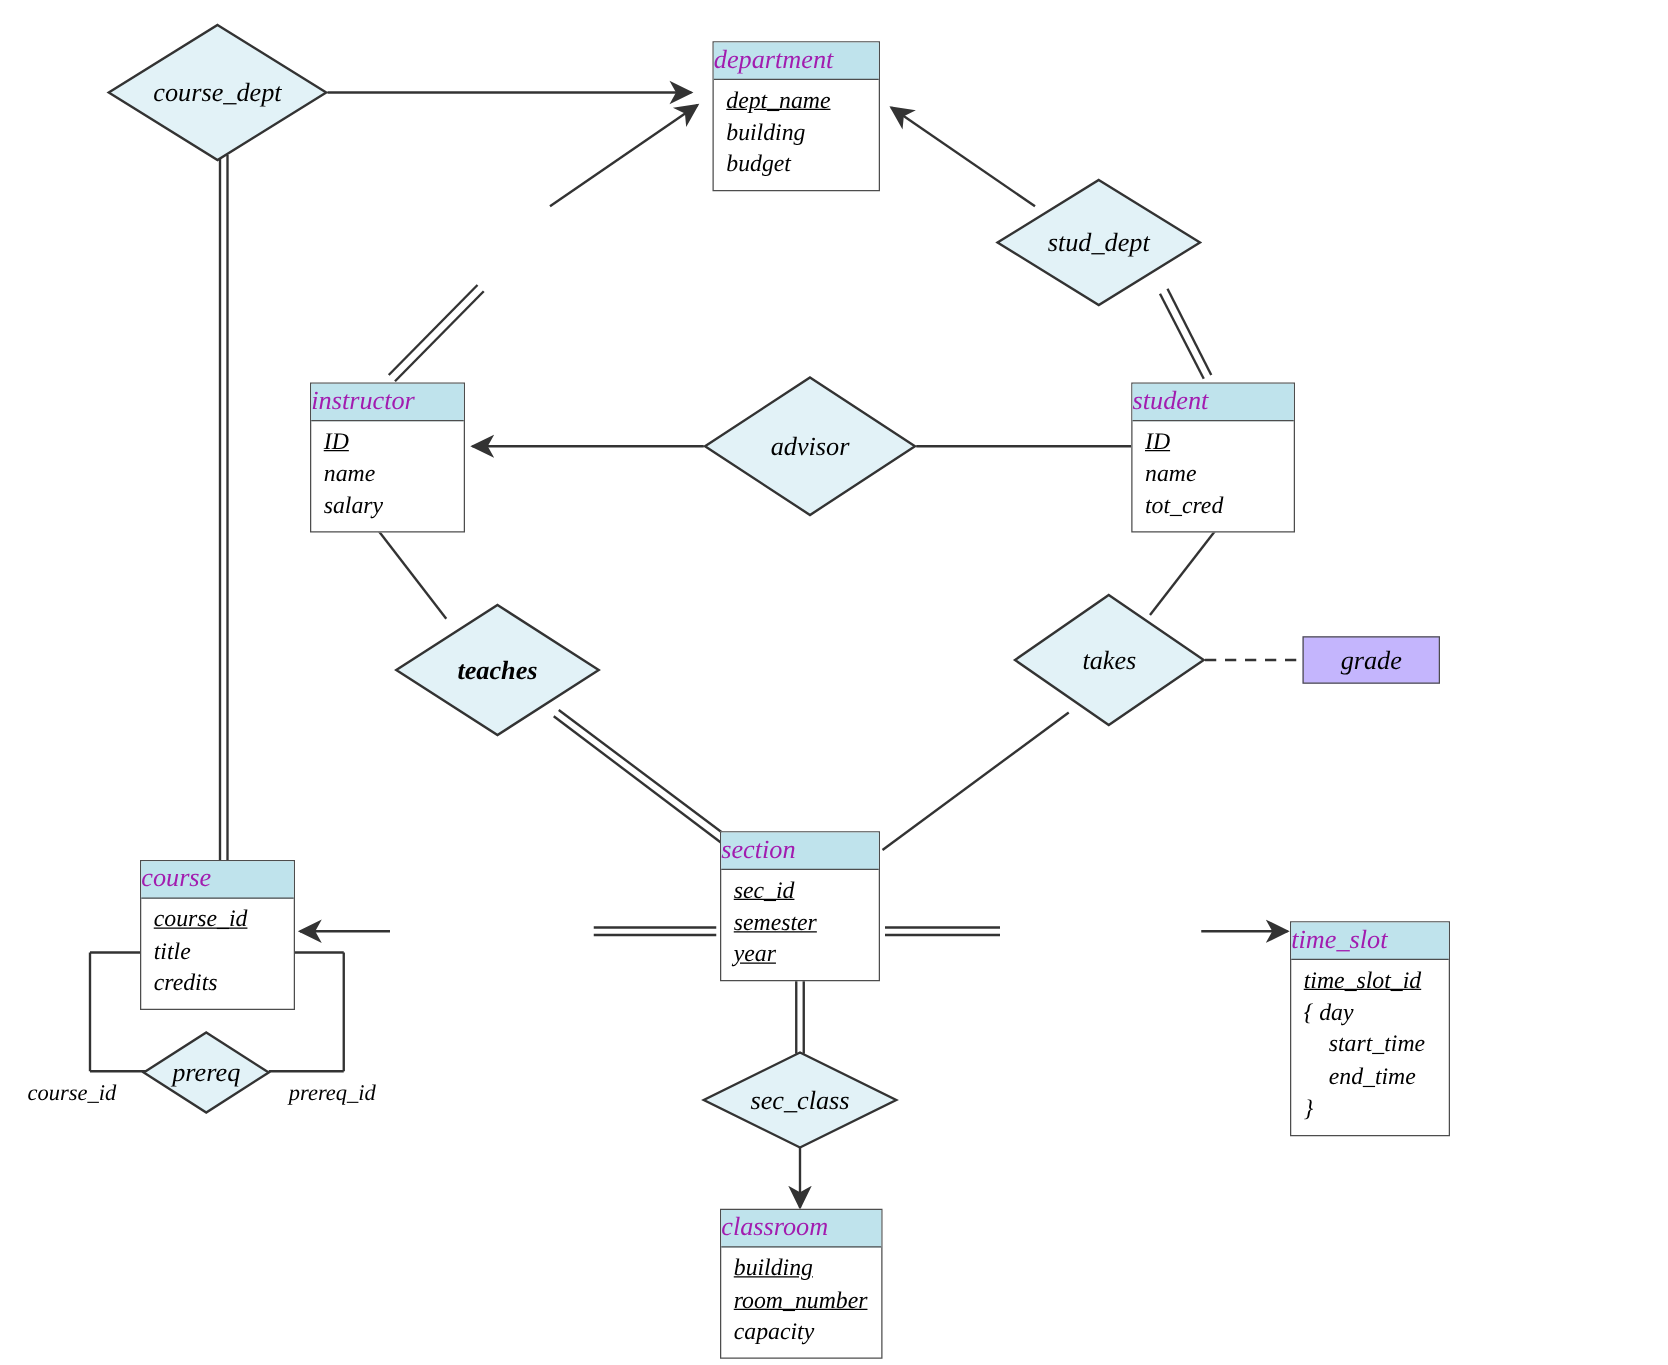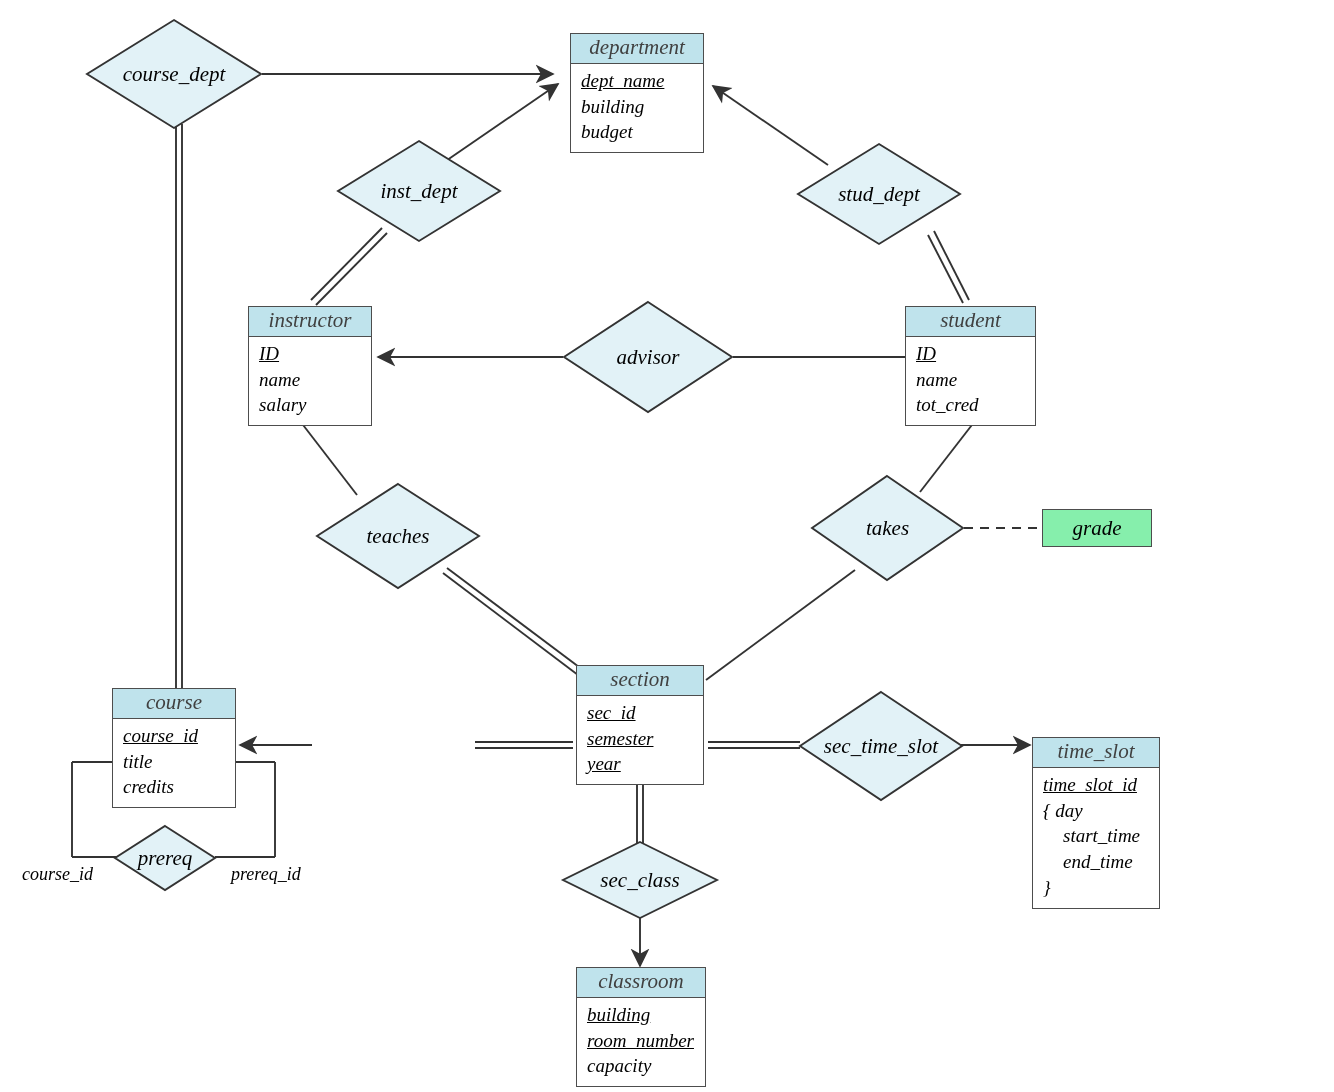--- a/index.html
+++ b/index.html
@@ -27,24 +27,24 @@
     position: absolute;
     box-sizing: border-box;
     border: 1.6px solid #4d4d4d;
     background: #ffffff;
     z-index: 5;
   }
   .entity .ehead {
     box-sizing: border-box;
     background: #bfe3ec;
     border-bottom: 1.6px solid #4d4d4d;
-    text-align: center;
+    text-align: left;
     font-style: italic;
     font-size: 21px;
-    color: #404040;
+    color: #a21caf;
     padding: 2px 0 4px 0;
     line-height: 1.08;
   }
   .entity .ebody {
     padding: 4px 0 7px 10px;
   }
   .entity .attr {
     font-style: italic;
     font-size: 19px;
     color: #000;
@@ -56,21 +56,21 @@
     text-underline-offset: 1px;
   }
   .entity .attr.indent {
     padding-left: 20px;
   }
   
   .attrbox {
     position: absolute;
     box-sizing: border-box;
     border: 1.6px solid #4d4d4d;
-    background: #86efac;
+    background: #c4b5fd;
     text-align: center;
     font-style: italic;
     font-size: 21px;
     color: #000;
     z-index: 5;
     display: flex;
     align-items: center;
     justify-content: center;
   }
   
@@ -242,62 +242,50 @@
     <span>grade</span>
   </div>
 
   <div class="rel" style="left:85px; top:18px; width:178px; height:112px;">
     <svg width="178" height="112" viewBox="0 0 178 112" xmlns="http://www.w3.org/2000/svg">
       <polygon points="89,2 176,56 89,110 2,56" fill="#e2f2f7" stroke="#333333" stroke-width="1.9"></polygon>
     </svg>
     <div class="rlabel">course_dept</div>
   </div>
 
-  <div class="rel" style="left:336px; top:139px; width:166px; height:104px;">
-    <svg width="166" height="104" viewBox="0 0 166 104" xmlns="http://www.w3.org/2000/svg">
-      <polygon points="83,2 164,52 83,102 2,52" fill="#e2f2f7" stroke="#333333" stroke-width="1.9"></polygon>
-    </svg>
-    <div class="rlabel">inst_dept</div>
-  </div>
 
   <div class="rel" style="left:796px; top:142px; width:166px; height:104px;">
     <svg width="166" height="104" viewBox="0 0 166 104" xmlns="http://www.w3.org/2000/svg">
       <polygon points="83,2 164,52 83,102 2,52" fill="#e2f2f7" stroke="#333333" stroke-width="1.9"></polygon>
     </svg>
     <div class="rlabel">stud_dept</div>
   </div>
 
   <div class="rel" style="left:562px; top:300px; width:172px; height:114px;">
     <svg width="172" height="114" viewBox="0 0 172 114" xmlns="http://www.w3.org/2000/svg">
       <polygon points="86,2 170,57 86,112 2,57" fill="#e2f2f7" stroke="#333333" stroke-width="1.9"></polygon>
     </svg>
     <div class="rlabel">advisor</div>
   </div>
 
-  <div class="rel" style="left:315px; top:482px; width:166px; height:108px;">
+  <div class="rel" style="left:315px; top:482px; width:166px; height:108px;font-weight:bold;">
     <svg width="166" height="108" viewBox="0 0 166 108" xmlns="http://www.w3.org/2000/svg">
       <polygon points="83,2 164,54 83,106 2,54" fill="#e2f2f7" stroke="#333333" stroke-width="1.9"></polygon>
     </svg>
     <div class="rlabel">teaches</div>
   </div>
 
   <div class="rel" style="left:810px; top:474px; width:155px; height:108px;">
     <svg width="155" height="108" viewBox="0 0 155 108" xmlns="http://www.w3.org/2000/svg">
       <polygon points="77,2 153,54 77,106 2,54" fill="#e2f2f7" stroke="#333333" stroke-width="1.9"></polygon>
     </svg>
     <div class="rlabel">takes</div>
   </div>
 
 
-  <div class="rel" style="left:798px; top:690px; width:166px; height:112px;">
-    <svg width="166" height="112" viewBox="0 0 166 112" xmlns="http://www.w3.org/2000/svg">
-      <polygon points="83,2 164,56 83,110 2,56" fill="#e2f2f7" stroke="#333333" stroke-width="1.9"></polygon>
-    </svg>
-    <div class="rlabel">sec_time_slot</div>
-  </div>
 
   <div class="rel" style="left:561px; top:840px; width:158px; height:80px;">
     <svg width="158" height="80" viewBox="0 0 158 80" xmlns="http://www.w3.org/2000/svg">
       <polygon points="79,2 156,40 79,78 2,40" fill="#e2f2f7" stroke="#333333" stroke-width="1.9"></polygon>
     </svg>
     <div class="rlabel">sec_class</div>
   </div>
 
   <div class="rel" style="left:113px; top:824px; width:104px; height:68px;">
     <svg width="104" height="68" viewBox="0 0 104 68" xmlns="http://www.w3.org/2000/svg">

